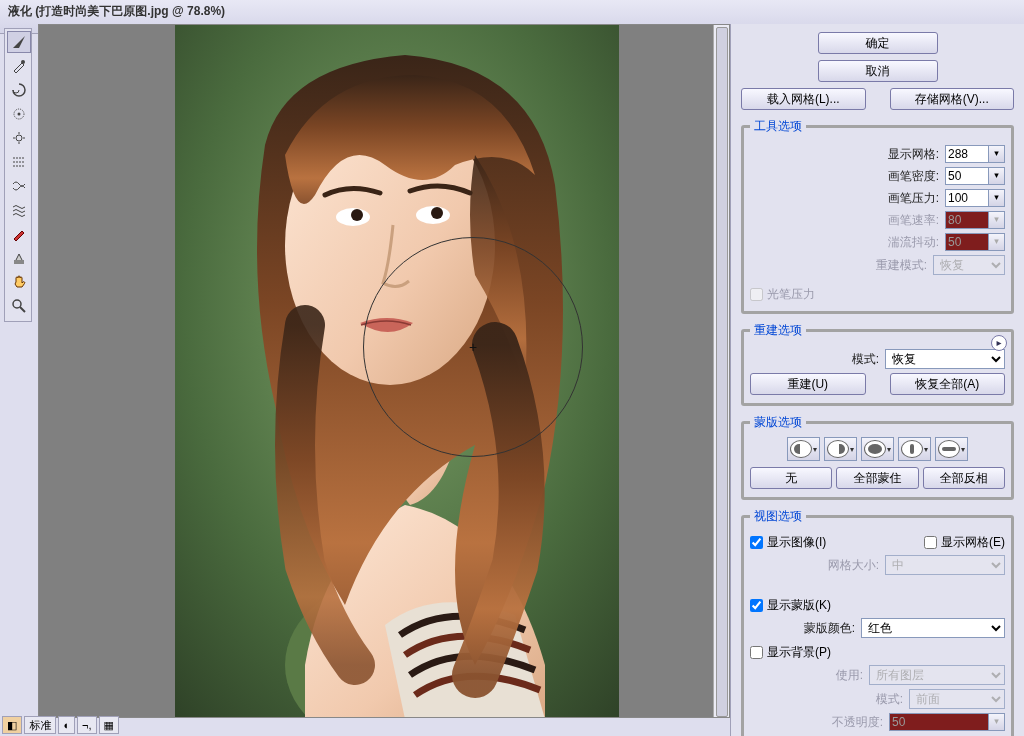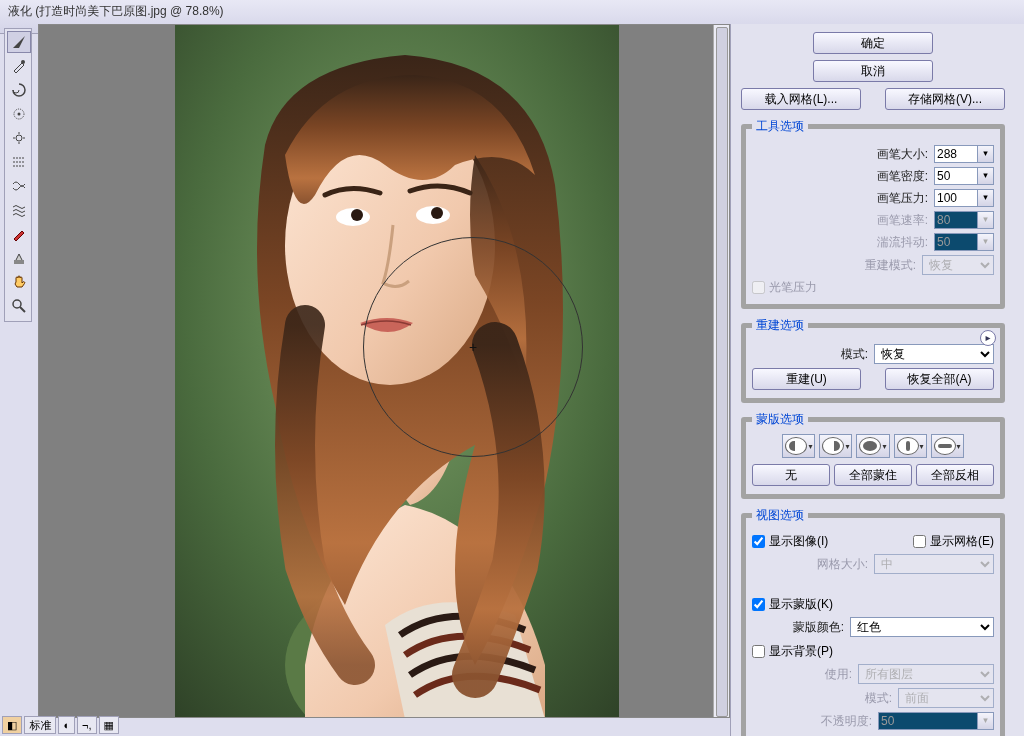--- a/index.html
+++ b/index.html
@@ -1,42 +1,42 @@
 <!DOCTYPE html>
 <html><head>
 <meta charset="utf-8">
 <style>
   *{box-sizing:border-box;margin:0;padding:0;font-family:"Microsoft YaHei","SimSun",Arial,sans-serif;font-size:12px}
   body{background:#dedeee;width:1024px;height:736px;overflow:hidden;position:relative}
   
-  .titlebar{height:34px;background:linear-gradient(#e8e8f5,#d4d4e8);border-bottom:1px solid #a0a0b8;padding:3px 8px;font-weight:normal;color:#333}
+  .titlebar{height:34px;background:linear-gradient(#e8e8f5,#d4d4e8);border-bottom:1px solid #a0a0b8;padding:3px 8px;font-weight:bold;color:#333}
   
   .toolbox{position:absolute;left:4px;top:28px;width:28px;background:#e2e2ef;border:1px solid #a0a0b8;padding:2px}
   .toolbox .tool{width:24px;height:22px;margin-bottom:2px;display:flex;align-items:center;justify-content:center;border:1px solid transparent;cursor:pointer;color:#333}
   .toolbox .tool.on{background:#d0d0e4;border:1px solid #8888aa}
   
   .canvas-wrap{position:absolute;left:38px;top:24px;width:692px;height:694px;background:#808080;border:1px solid #888;overflow:hidden}
   .canvas-wrap .img{position:absolute;left:136px;top:0;width:444px;height:694px}
   .vscroll{position:absolute;right:0;top:0;width:16px;height:100%;background:#ececf5;border-left:1px solid #aaa}
   .vscroll .thumb{position:absolute;left:2px;top:2px;width:12px;height:690px;background:#d0d0e0;border:1px solid #999;border-radius:2px}
   
   .brush{position:absolute;width:220px;height:220px;border:1px solid #333;border-radius:50%;pointer-events:none}
   .brush .cross{position:absolute;left:50%;top:50%;color:#111;transform:translate(-50%,-50%);font-size:14px}
   
-  .panel{position:absolute;right:0;top:24px;width:294px;height:712px;background:#e2e2ef;border-left:1px solid #a0a0b8;padding:8px 19px 8px 10px;overflow:hidden}
+  .panel{position:absolute;right:0;top:24px;width:294px;height:712px;background:#e2e2ef;border-left:1px solid #a0a0b8;padding:8px 10px 8px 10px;overflow:hidden}
   .btn{display:inline-block;min-width:90px;height:22px;line-height:20px;text-align:center;background:linear-gradient(#f8f8ff,#d8d8ea);border:1px solid #7a7aa8;border-radius:3px;cursor:pointer;padding:0 6px}
   .row{margin-bottom:6px}
   .center{text-align:center}
-  fieldset{border:5px solid #a3a3a3;border-radius:3px;margin-top:8px;padding:6px 6px 8px 6px;position:relative}
+  fieldset{border:3px solid #a3a3a3;border-radius:3px;margin-top:8px;padding:6px 6px 8px 6px;position:relative}
   legend{color:#0046d5;padding:0 4px}
   .opt{display:flex;align-items:center;justify-content:flex-end;margin:4px 0}
   .opt label{margin-right:6px;color:#222}
   .opt.disabled label{color:#9a9aac}
   .num{width:44px;height:18px;border:1px solid #8899bb;background:#fff;padding:0 2px;text-align:left}
-  .num[disabled]{background:#0c4a6e;color:#999}
+  .num[disabled]{background:#7f1d1d;color:#999}
   .dd{width:16px;height:18px;border:1px solid #8899bb;border-left:none;background:linear-gradient(#f4f4fb,#d4d4e6);text-align:center;line-height:14px;cursor:pointer;font-size:9px}
   .dd.disabled{color:#aaa}
   .sel{height:20px;border:1px solid #8899bb;background:#fff;padding:0 2px}
   .sel[disabled]{background:#e6e6ef;color:#999}
   .chk{margin-right:4px;vertical-align:middle}
   .chklabel.disabled{color:#9a9aac}
   .maskbtns{display:flex;gap:4px;justify-content:center;margin-bottom:6px}
   .maskbtn{display:flex;align-items:center;border:1px solid #8899bb;background:linear-gradient(#f4f4fb,#d4d4e6);height:24px;padding:0 2px;cursor:pointer}
   .maskicon{width:22px;height:18px;background:#fff;border:1px solid #666;border-radius:50%/50%;position:relative;display:inline-block;margin-right:1px}
   .maskicon::after{content:"";position:absolute;background:#666}
@@ -200,21 +200,21 @@
   <div class="row center"><span class="btn" style="min-width:120px">确定</span></div>
   <div class="row center"><span class="btn" style="min-width:120px">取消</span></div>
   <div class="row twobtns" style="margin-top:6px">
     <span class="btn">载入网格(L)...</span>
     <span class="btn">存储网格(V)...</span>
   </div>
 
   <fieldset>
     <legend>工具选项</legend>
     <div class="opt">
-        <label>画笔大小:</label>
+        <label>显示网格:</label>
         <input class="num" value="288" style="">
         <span class="dd">▾</span>
       </div>
     <div class="opt">
         <label>画笔密度:</label>
         <input class="num" value="50" style="">
         <span class="dd">▾</span>
       </div>
     <div class="opt">
         <label>画笔压力:</label>
@@ -228,21 +228,21 @@
       </div>
     <div class="opt disabled">
         <label>湍流抖动:</label>
         <input class="num" disabled="" value="50" style="">
         <span class="dd disabled">▾</span>
       </div>
     <div class="opt disabled">
         <label>重建模式:</label>
         <select class="sel" disabled="" style="width:72px"><option>恢复</option></select>
       </div>
-    <div style="margin-top:4px"><input type="checkbox" class="chk" disabled="" style=""><span class="chklabel disabled">光笔压力</span></div>
+    <div style="margin-top:11px"><input type="checkbox" class="chk" disabled="" style=""><span class="chklabel disabled">光笔压力</span></div>
   </fieldset>
 
   <fieldset>
     <legend>重建选项</legend>
     <span class="helpicon">▸</span>
     <div class="opt">
         <label>模式:</label>
         <select class="sel" style="width:120px"><option>恢复</option></select>
       </div>
     <div class="twobtns" style="margin-top:4px">

